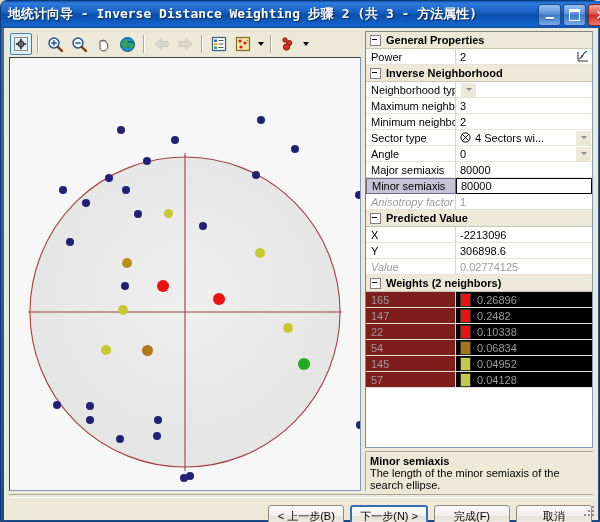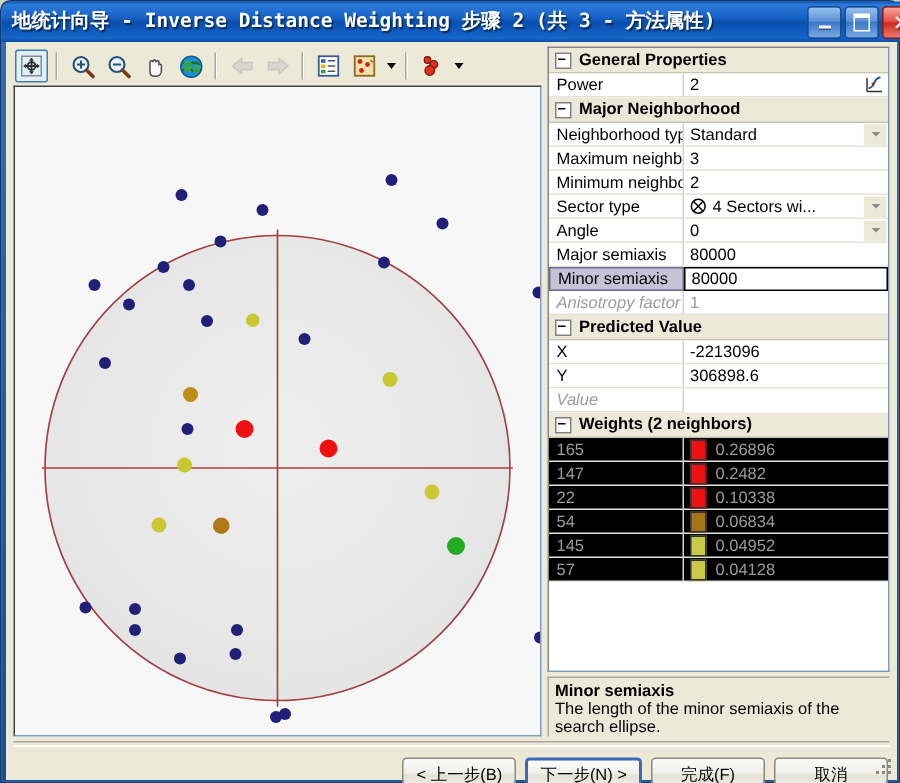--- a/index.html
+++ b/index.html
@@ -124,21 +124,21 @@
   .dimv{color:#9b9b9b;}
   .sel-lbl{background:#c6c3d6;border:1px solid #6b6b8c;box-sizing:border-box;color:#000;}
   .sel-val{border:1px solid #000;box-sizing:border-box;background:#fff;}
   .ddbtn{
     width:15px;flex:none;background:#ece9d8;border-left:1px solid #fff;
     display:flex;align-items:center;justify-content:center;align-self:center;height:14px;
     margin-right:1px;
   }
   .ddbtn i{width:0;height:0;border-left:3px solid transparent;border-right:3px solid transparent;border-top:3px solid #8a8a8a;}
   .swatch{width:9px;height:12px;border:1px solid #333;margin-right:6px;flex:none;}
-  .wlabel{width:90px;flex:none;padding-left:5px;color:#9b9b9b;border-right:1px solid #d8d4c4;border-bottom:1px solid #e6e3d7;display:flex;align-items:center;box-sizing:border-box;background:#000000;}
+  .wlabel{width:90px;flex:none;padding-left:5px;color:#9b9b9b;border-right:1px solid #d8d4c4;border-bottom:1px solid #e6e3d7;display:flex;align-items:center;box-sizing:border-box;background:#7f1d1d;}
   .wval{flex:1;padding-left:4px;color:#9b9b9b;border-bottom:1px solid #e6e3d7;display:flex;align-items:center;box-sizing:border-box;background:#000000;}
   .help{
     position:absolute;left:0;top:420px;width:228px;height:40px;
     background:#ece9d8;border:1px solid #aca899;border-bottom:none;border-right:none;
     box-sizing:border-box;padding:3px 4px 0 4px;
     line-height:12px;color:#000;
   }
   .help b{font-size:11px;}
   .help .desc{font-size:11px;}
   
@@ -336,26 +336,25 @@
                   <path d="M2 11 V2" stroke="#333" stroke-width="1"></path>
                   <path d="M2 11 H12" stroke="#333" stroke-width="1"></path>
                   <path d="M3 9 q3 -1 4 -4 q1 -3 4 -3.5" stroke="#1a4fa0" stroke-width="1.2" fill="none"></path>
                   <circle cx="6" cy="6" r="1" fill="#c02020"></circle>
                 </svg>
               </span>
             </div>
           </div>
           <div class="grow cat">
             <div class="exp"></div>
-            <span class="lbl">Major Neighborhood</span>
+            <span class="lbl">Inverse Neighborhood</span>
           </div>
           <div class="grow">
             <div class="glabel">Neighborhood type</div>
             <div class="gval">
-              <span style="flex: 1 1 0%; overflow: hidden; white-space: nowrap;">Standard</span>
               <div class="ddbtn">
                 <i></i>
               </div>
             </div>
           </div>
           <div class="grow">
             <div class="glabel">Maximum neighbors</div>
             <div class="gval">
               <span style="flex: 1 1 0%; overflow: hidden; white-space: nowrap;">3</span>
             </div>
@@ -419,20 +418,23 @@
             </div>
           </div>
           <div class="grow">
             <div class="glabel">Y</div>
             <div class="gval">
               <span style="flex: 1 1 0%; overflow: hidden; white-space: nowrap;">306898.6</span>
             </div>
           </div>
           <div class="grow">
             <div class="glabel dim">Value</div>
+            <div class="gval">
+              <span class="dimv" style="flex: 1 1 0%; overflow: hidden; white-space: nowrap;">0.02774125</span>
+            </div>
           </div>
           <div class="grow cat">
             <div class="exp"></div>
             <span class="lbl">Weights (2 neighbors)</span>
           </div>
           <div class="grow">
             <div class="wlabel">165</div>
             <div class="wval">
               <span class="swatch" style="background: rgb(238, 17, 17);"></span>
               <span>0.26896</span>

